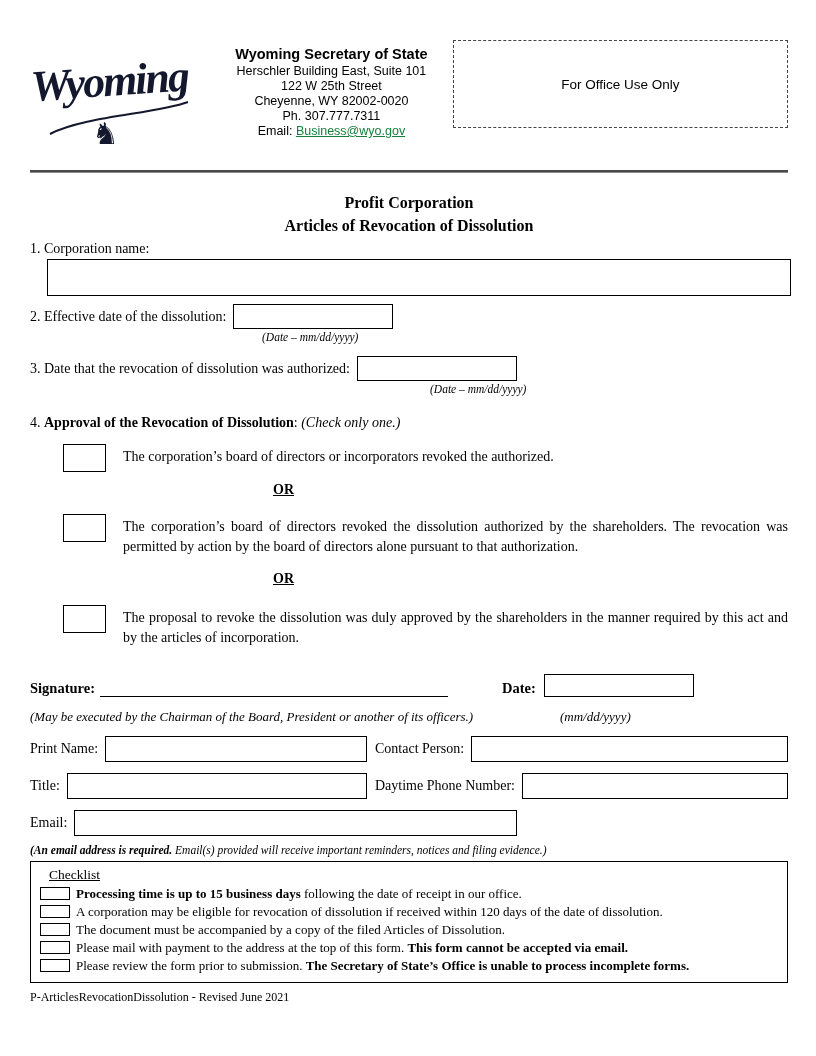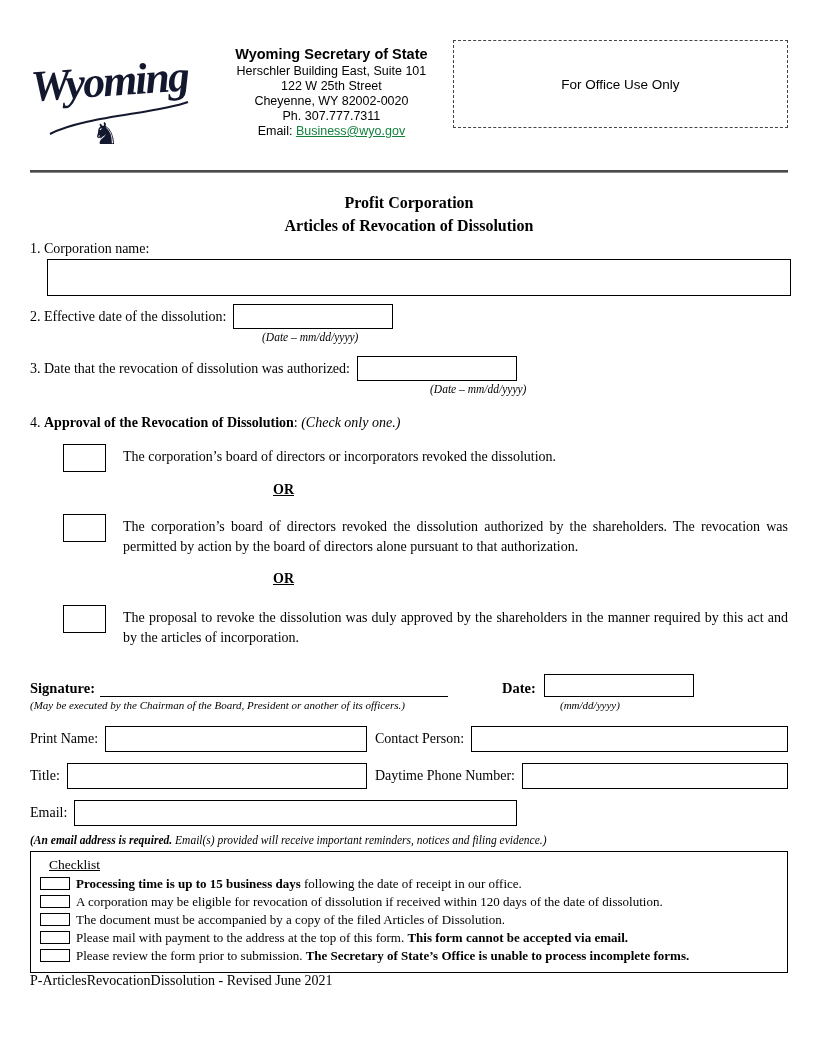--- a/index.html
+++ b/index.html
@@ -54,41 +54,41 @@
   .or-sep { width:fit-content; margin-left:243px; font-size:14px; font-weight:bold; text-decoration:underline; }
   .or1 { margin-top:10px; }
   .or2 { margin-top:14px; }
 
   
   .sig-row { display:flex; align-items:flex-end; margin-top:26px; }
   .sig-label { font-weight:bold; font-size:14.5px; }
   .sig-line { width:348px; height:17px; border-bottom:1.2px solid #000; margin-left:5px; }
   .date-label { font-weight:bold; font-size:14.5px; margin-left:54px; }
   .date-box { width:150px; height:23px; border:1.3px solid #000; margin-left:8px; background:#fff; }
-  .sig-hints { position:relative; height:15px; margin-top:2px; font-size:11px; font-style:italic; }
+  .sig-hints { position:relative; height:15px; margin-top:12px; font-size:13px; font-style:italic; }
   .sig-hint2 { position:absolute; left:530px; top:0; }
 
   .form-row { display:flex; align-items:center; margin-top:12px; font-size:14px; }
   .row2 { margin-top:11px; }
   .seg-left { display:flex; align-items:center; width:337px; }
   .seg-right { display:flex; align-items:center; flex:1; margin-left:8px; }
   .fbox { height:26px; border:1.3px solid #000; margin-left:7px; background:#fff; }
   .grow { flex:1; }
   .email-box { width:443px; }
   .email-note { margin-top:8px; font-size:11.5px; font-style:italic; }
   .email-note .bold { font-weight:bold; }
 
   
   .checklist { margin-top:5px; border:1.4px solid #000; padding:5px 20px 9px 9px; }
   .cl-heading { margin-left:9px; font-size:13.5px; text-decoration:underline; }
   .cl-row { display:flex; align-items:center; margin-top:3px; font-size:13px; line-height:15px; }
   .cl-box { flex:0 0 auto; width:30px; height:13px; border:1.2px solid #000; margin-right:6px; background:#fff; }
   .bi { font-weight:bold; font-style:italic; }
 
-  .footer-id { font-size:14px; }
+  .footer-id { margin-top:7px; font-size:12px; }
 </style>
 </head>
 <body>
 
 <div class="page">
 
   <div class="header">
     <div class="logo-wrap">
       <svg width="180" height="96" viewBox="0 0 180 96">
         <g transform="rotate(-4 20 50)">
@@ -140,21 +140,21 @@
     </div>
     <div class="date-hint q3-hint">(Date – mm/dd/yyyy)</div>
   </div>
 
   <div class="q4 q-label">
     <span>4. </span><span class="bold">Approval of the Revocation of Dissolution</span><span>: </span><span class="ital">(Check only one.)</span>
   </div>
 
   <div class="option opt1">
     <div class="opt-box"></div>
-    <div class="opt-text">The corporation’s board of directors or incorporators revoked the dissolution.</div>
+    <div class="opt-text">The corporation’s board of directors or incorporators revoked the authorized.</div>
   </div>
 
   <div class="or-sep or1">OR</div>
 
   <div class="option opt2">
     <div class="opt-box"></div>
     <div class="opt-text">The corporation’s board of directors revoked the dissolution authorized by the shareholders. The revocation was permitted by action by the board of directors alone pursuant to that authorization.</div>
   </div>
 
   <div class="or-sep or2">OR</div>

